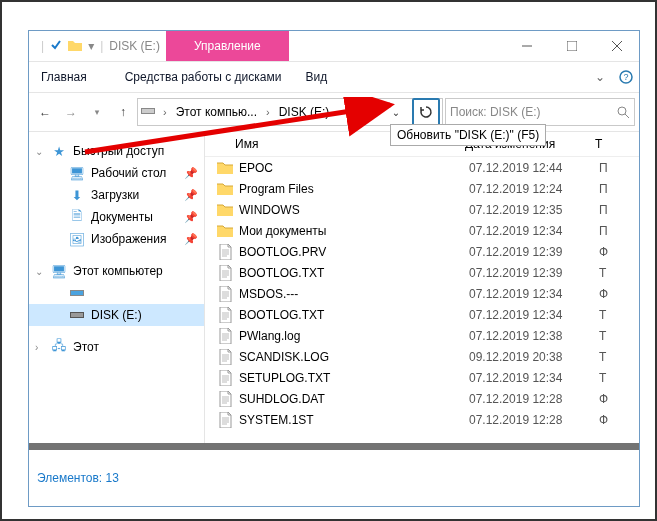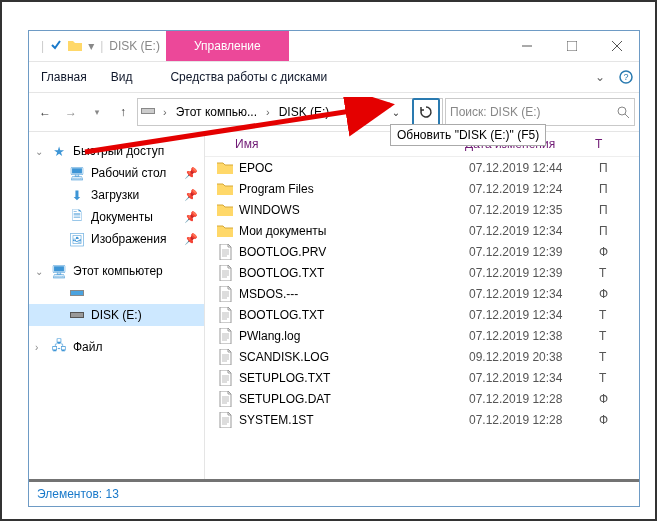--- a/index.html
+++ b/index.html
@@ -40,33 +40,33 @@
   .navpane{width:175px;border-right:1px solid #e5e5e5;padding-top:8px;overflow:hidden}
   .navitem{display:flex;align-items:center;height:22px;padding:0 6px 0 22px;gap:6px;white-space:nowrap;position:relative}
   .navitem .exp{position:absolute;left:6px;color:#888;font-size:10px}
   .navitem.sub{padding-left:40px}
   .navitem.sel{background:#cde8ff}
   .navitem .pin{margin-left:auto;color:#888;font-size:11px}
   .navitem .ico{width:16px;height:16px;display:flex;align-items:center;justify-content:center;font-size:13px}
   .navitem .ico svg{width:16px;height:16px}
   .sep{height:10px}
   .content{flex:1;display:flex;flex-direction:column;overflow:hidden}
-  .listhead{display:flex;height:24px;align-items:center;border-bottom:1px solid #eee;color:#701a75;padding-left:30px;gap:0}
+  .listhead{display:flex;height:24px;align-items:center;border-bottom:1px solid #eee;color:#000000;padding-left:30px;gap:0}
   .listhead .col1{width:230px}
   .listhead .col2{width:130px}
   .listhead .col3{flex:1}
   .list{flex:1;overflow:hidden}
   .row{display:flex;align-items:center;height:21px;padding-left:10px}
   .row .fico{width:20px;display:flex;justify-content:center;color:#555}
   .row .fname{width:230px;padding-left:4px}
   .row .fdate{width:130px;color:#555}
   .row .ftype{flex:1;color:#555}
   .folder-icon{width:16px;height:13px}
   .file-icon{width:13px;height:16px}
-  .status{height:24px;border-top:3px solid #737373;display:flex;align-items:center;padding:0 8px;color:#1979ca}
+  .status{height:24px;border-top:7px solid #737373;display:flex;align-items:center;padding:16px 8px;color:#1979ca}
   
   .arrow{position:absolute;left:78px;top:95px;z-index:15;pointer-events:none}
 </style>
 </head>
 <body>
 
 <div class="frame">
 <div class="window">
 
   <div class="titlebar">
@@ -103,22 +103,22 @@
       <div class="winbtn">
             <svg viewBox="0 0 10 10">
               <path d="M0 0l10 10M10 0L0 10" stroke="#555"></path>
             </svg>
           </div>
     </div>
   </div>
 
   <div class="ribbon">
     <div class="tab">Главная</div>
+    <div class="tab ctx">Средства работы с дисками</div>
     <div class="tab">Вид</div>
-    <div class="tab ctx">Средства работы с дисками</div>
     <div class="spacer"></div>
     <div class="caret">⌄</div>
     <div class="help">
           <svg width="14" height="14" viewBox="0 0 14 14">
             <circle cx="7" cy="7" r="6" fill="none" stroke="#2a7ab0" stroke-width="1.5"></circle>
             <text x="7" y="10" text-anchor="middle" font-size="9" fill="#2a7ab0">?</text>
           </svg>
         </div>
   </div>
 
@@ -201,21 +201,21 @@
                 <rect x="1" y="3" width="14" height="6" fill="#555"></rect>
                 <rect x="2" y="4" width="12" height="4" fill="#999"></rect>
               </svg>
             </span>
         <span>DISK (E:)</span>
       </div>
       <div class="sep"></div>
       <div class="navitem">
         <span class="exp">›</span>
         <span class="ico" style="color:#3d95d6">🖧</span>
-        <span>Файл</span>
+        <span>Этот</span>
       </div>
     </div>
 
     <div class="content">
       <div class="listhead">
         <div class="col1">Имя</div>
         <div class="col2">Дата изменения</div>
         <div class="col3">Т</div>
       </div>
       <div class="list" id="file-list">
@@ -348,21 +348,21 @@
               <span class="ftype">Т</span>
             </div>
             <div class="row">
               <span class="fico">
                 <svg class="file-icon" viewBox="0 0 13 16">
                   <path d="M1 0h8l3 3v13H1z" fill="#fff" stroke="#999"></path>
                   <path d="M9 0v3h3" fill="none" stroke="#999"></path>
                   <path d="M3 6h7M3 8h7M3 10h7M3 12h5" stroke="#bbb"></path>
                 </svg>
               </span>
-              <span class="fname">SETUPLOG.DAT</span>
+              <span class="fname">SUHDLOG.DAT</span>
               <span class="fdate">07.12.2019 12:28</span>
               <span class="ftype">Ф</span>
             </div>
             <div class="row">
               <span class="fico">
                 <svg class="file-icon" viewBox="0 0 13 16">
                   <path d="M1 0h8l3 3v13H1z" fill="#fff" stroke="#999"></path>
                   <path d="M9 0v3h3" fill="none" stroke="#999"></path>
                   <path d="M3 6h7M3 8h7M3 10h7M3 12h5" stroke="#bbb"></path>
                 </svg>

